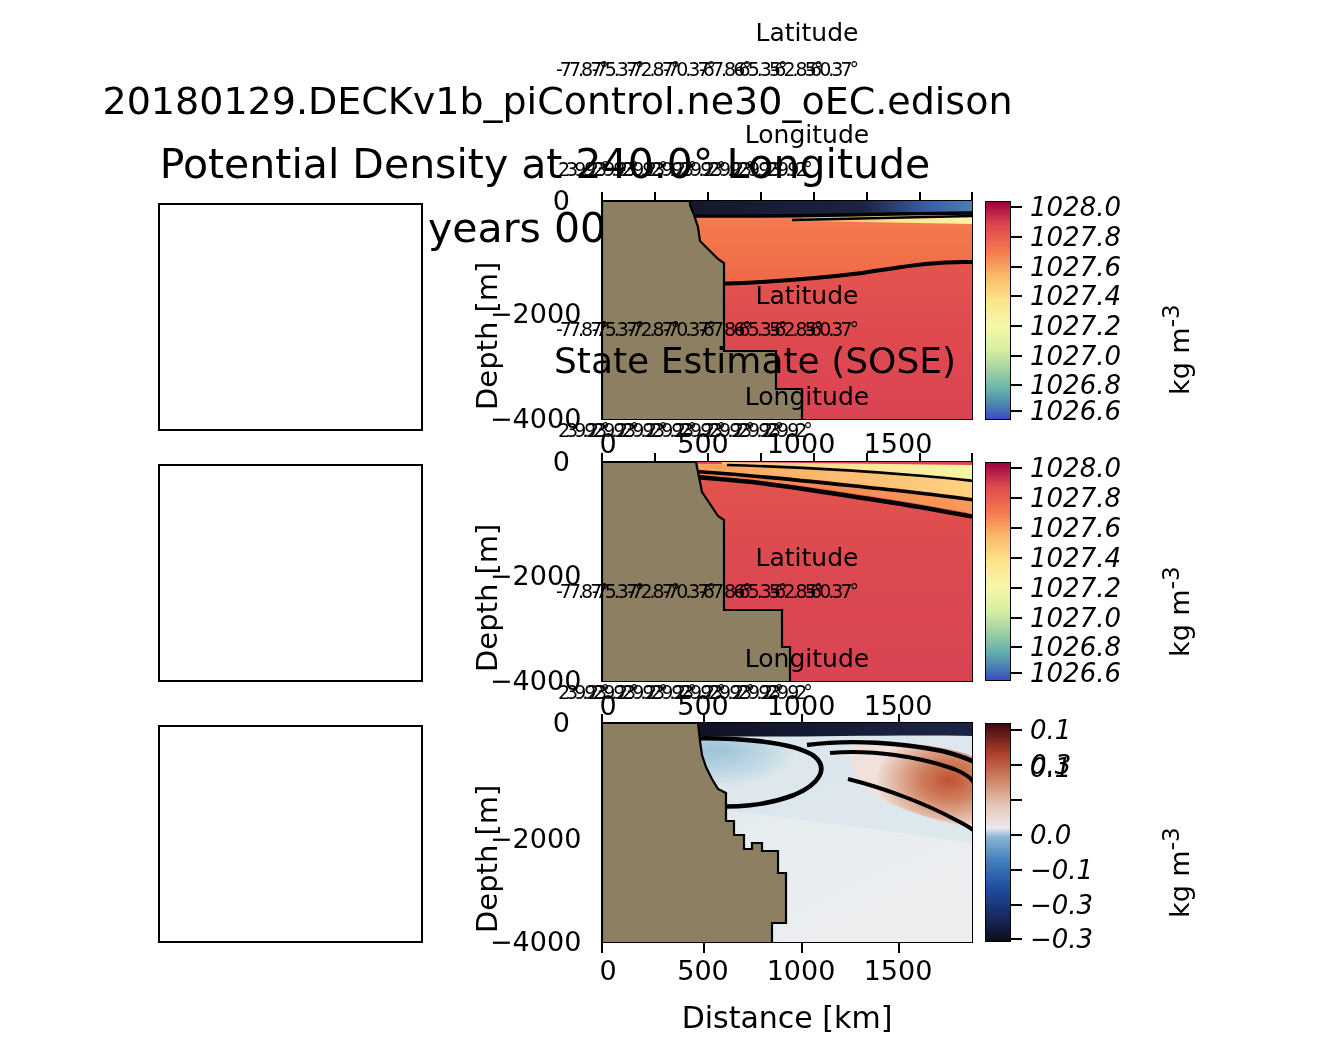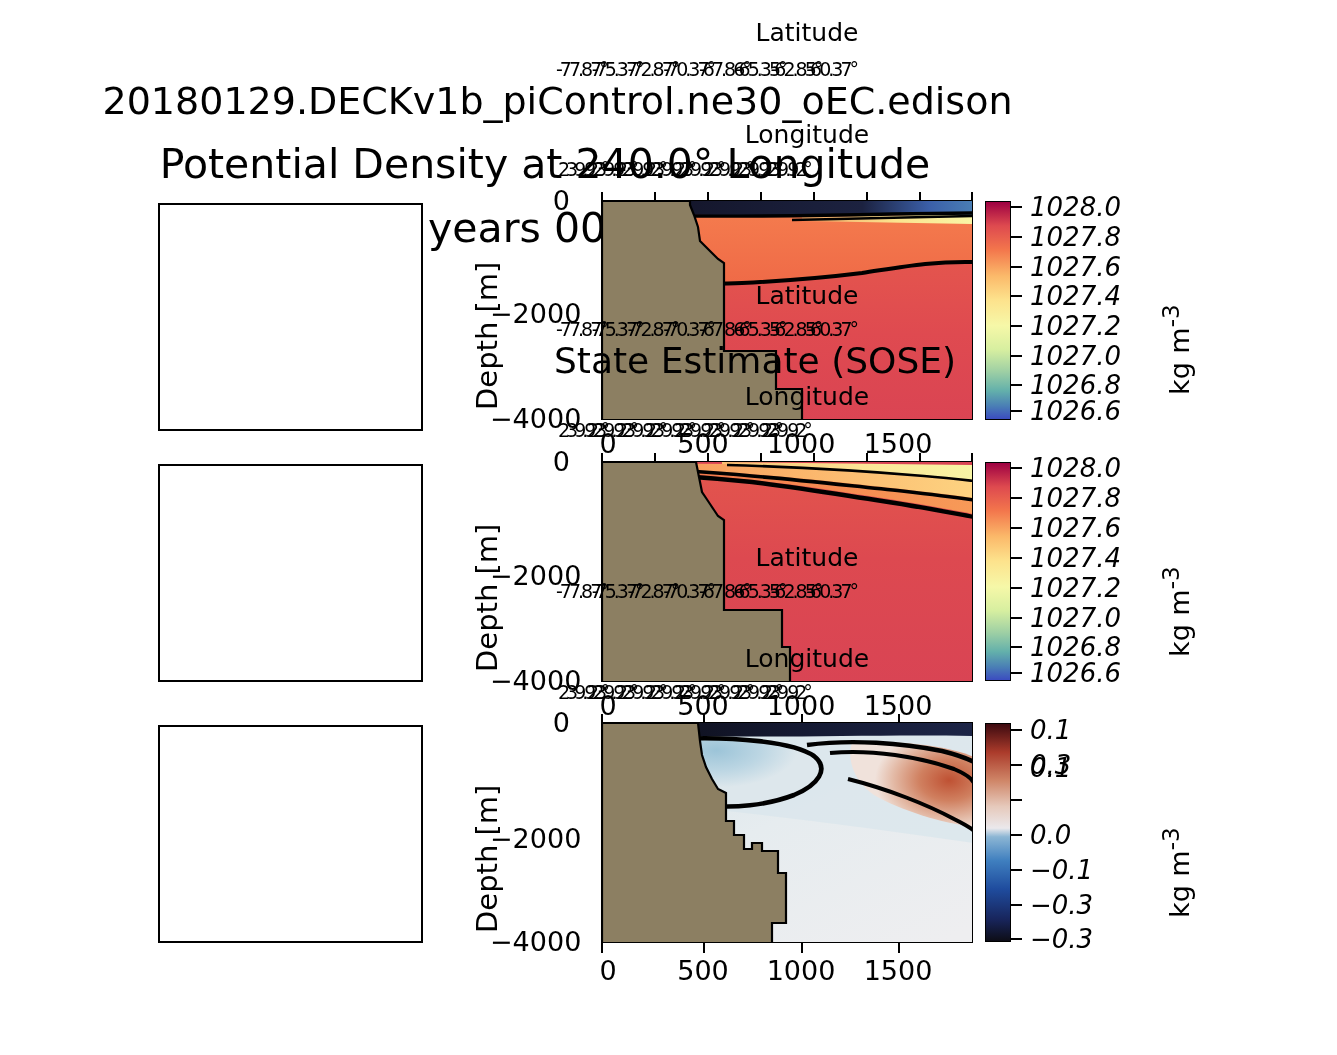--- a/index.html
+++ b/index.html
@@ -473,20 +473,21 @@
   <div class="tickmark-x" style="left:601px; top:943px; height:10px;"></div>
   <div class="tickmark-x" style="left:703px; top:943px; height:10px;"></div>
   <div class="tickmark-x" style="left:801px; top:943px; height:10px;"></div>
   <div class="tickmark-x" style="left:898px; top:943px; height:10px;"></div>
 
   <div class="tick-x" style="left:608px; top:955px;">0</div>
   <div class="tick-x" style="left:703px; top:955px;">500</div>
   <div class="tick-x" style="left:801px; top:955px;">1000</div>
   <div class="tick-x" style="left:898px; top:955px;">1500</div>
 
+  <div class="axis-label-x" style="left:601px; top:1000px; width:372px;">Distance [km]</div>
 
   <div class="cbar" style="left:985px; top:723px; width:26px; height:219px;">
     <div style="position:absolute; inset:0; background:linear-gradient(to top,
          #0d0d16 0%, #18255c 10%, #1f4c9e 24%, #3f7fbf 37%, #8cb6d4 48%,
          #ebe9ec 52%, #e6c9bb 62%, #cf8567 74%, #ab3b2b 87%, #3d0a10 100%);"></div>
   </div>
   <div class="cbar-tickmark" style="left:1011px; top:729px;"></div>
   <div class="cbar-tickmark" style="left:1011px; top:764px;"></div>
   <div class="cbar-tickmark" style="left:1011px; top:799px;"></div>
   <div class="cbar-tickmark" style="left:1011px; top:834px;"></div>

